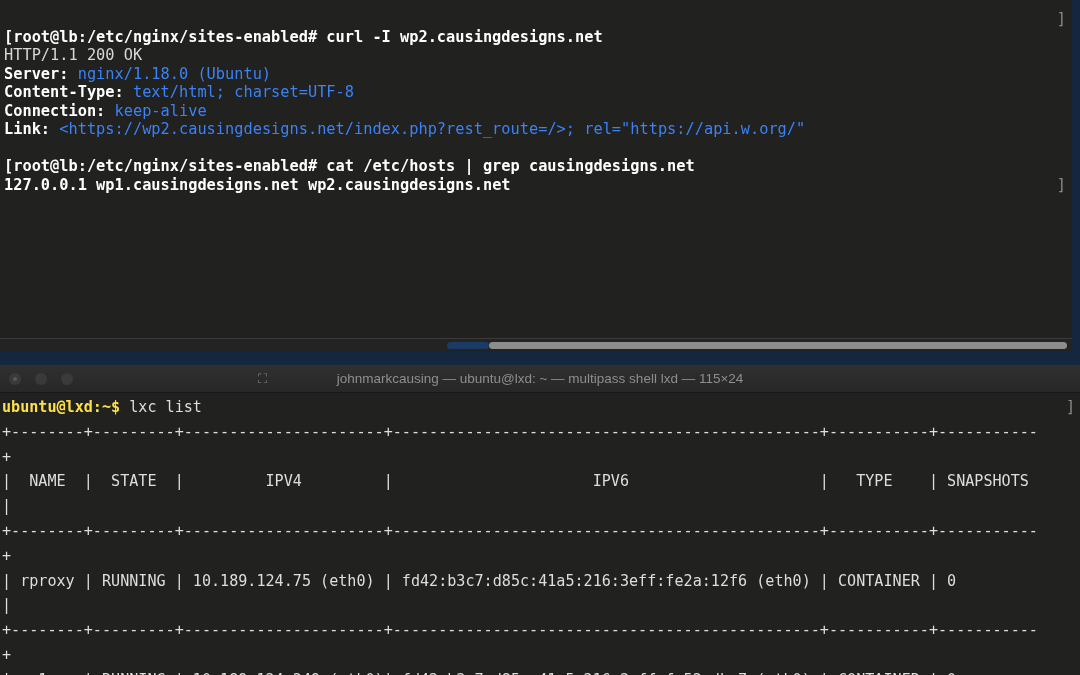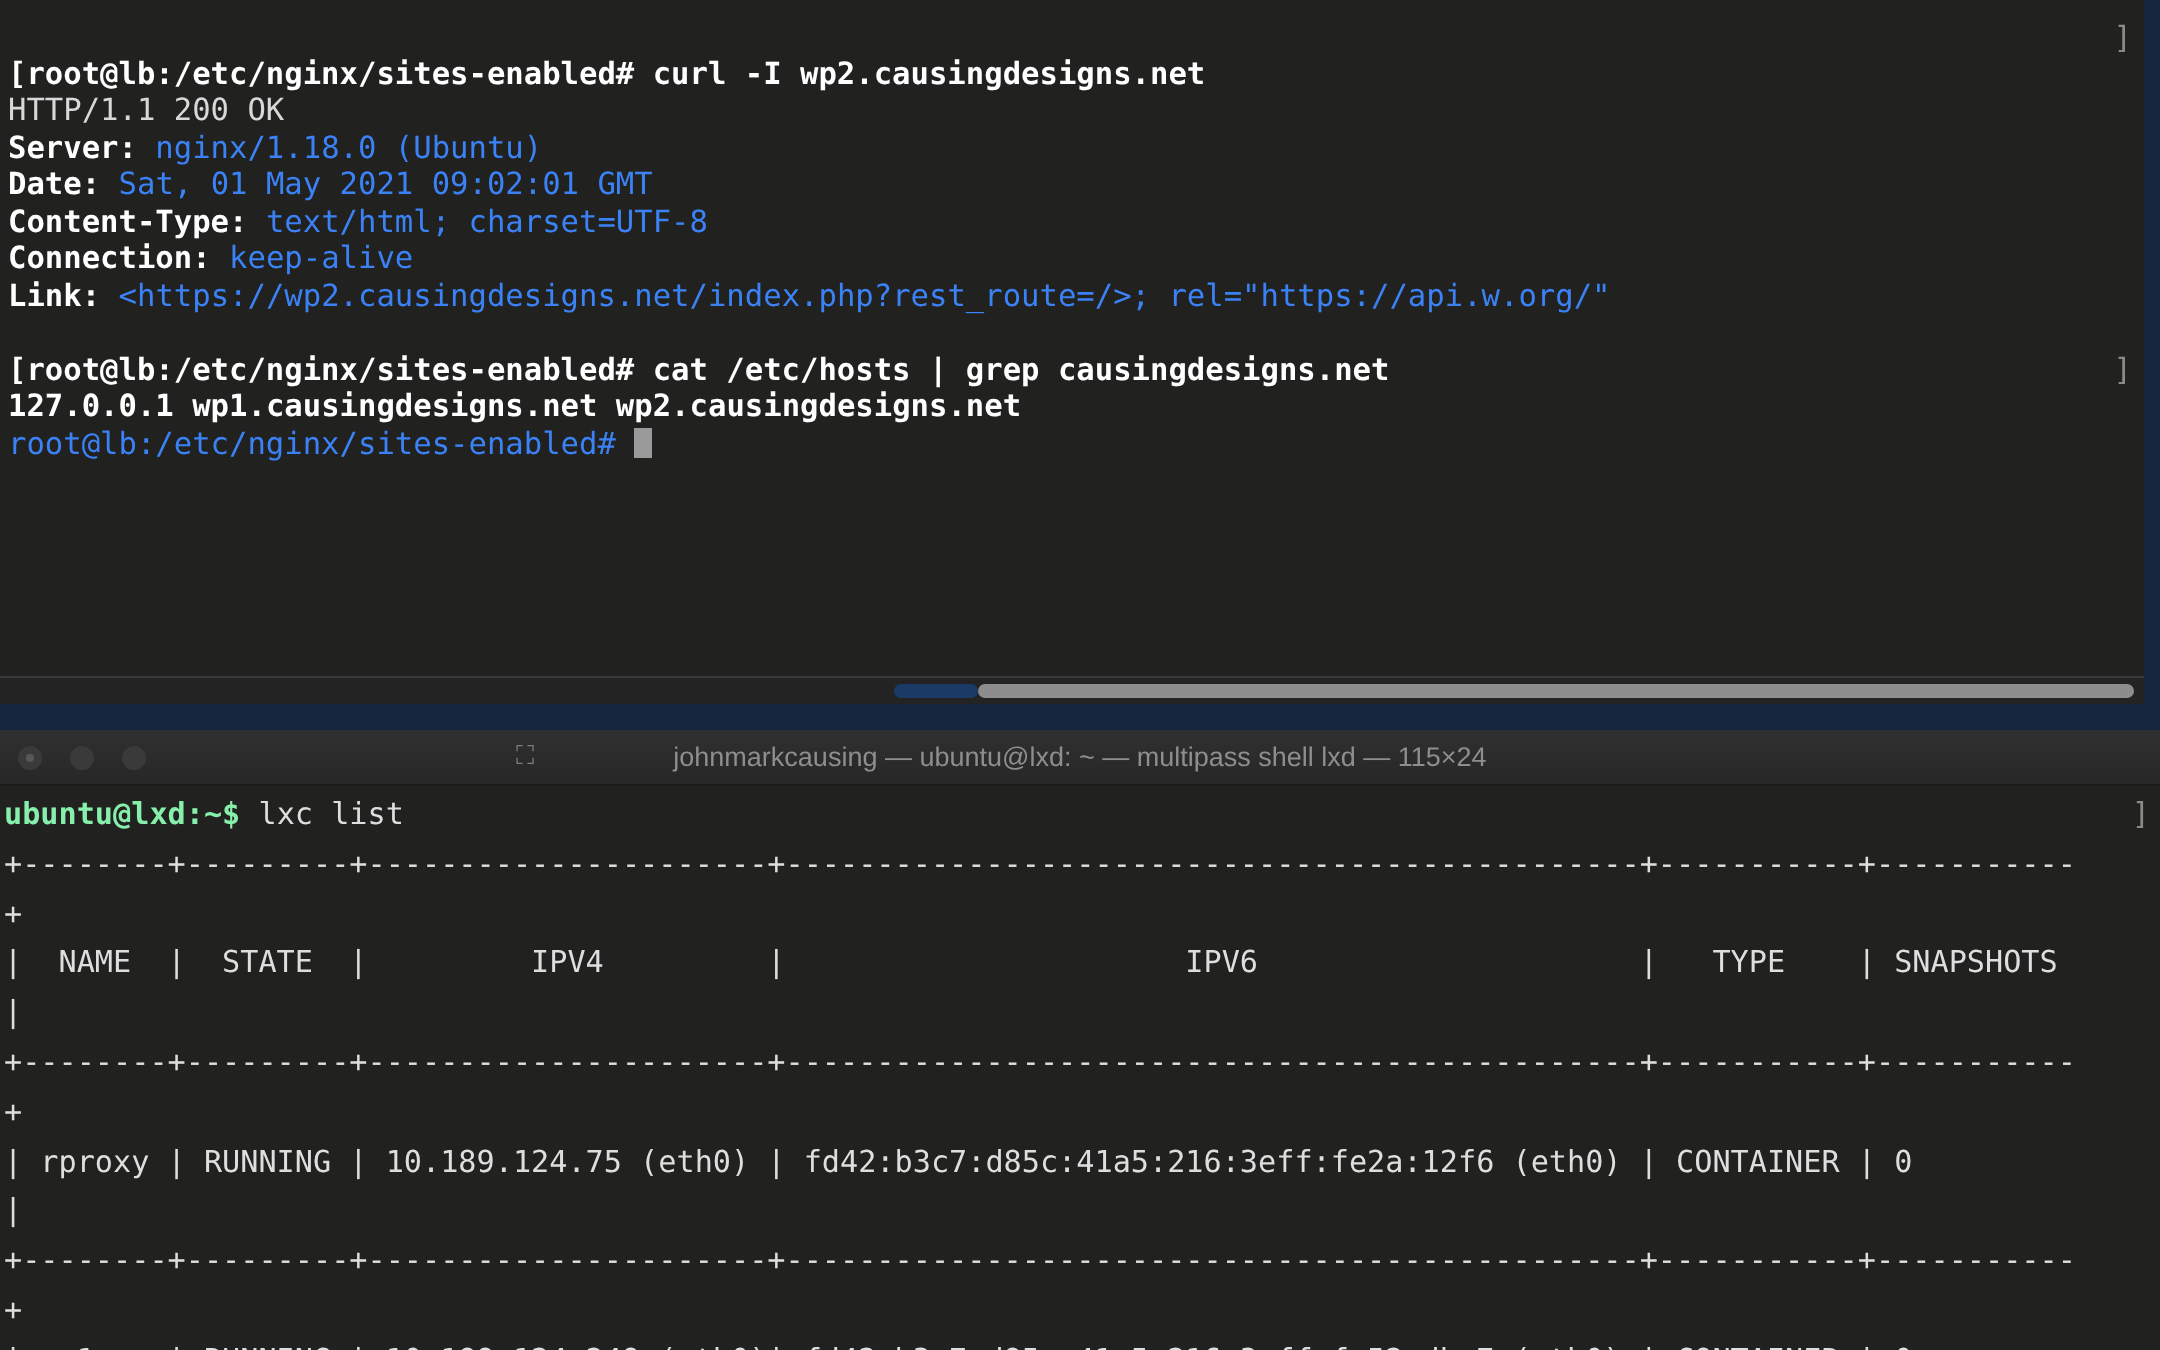--- a/index.html
+++ b/index.html
@@ -176,21 +176,21 @@
     top: 27px;
     padding: 3px 0 0 2px;
     width: 1078px;
   }
   .bline {
     font-size: 15.1px;
     line-height: 24.8px;
     color: #dedede;
     white-space: pre;
   }
-  .grn { color: #86efac; font-weight: bold; }
+  .grn { color: #fde047; font-weight: bold; }
 
   
   .wrapmark-b {
     position: absolute;
     right: 5px;
     font-size: 15.1px;
     line-height: 24.8px;
     color: #8a8a8a;
     white-space: pre;
   }
@@ -203,36 +203,34 @@
   <div id="top-term">
 
     <div id="top-term-body">
 
       <div class="tline"><span class="b">[root@lb:/etc/nginx/sites-enabled# curl -I wp2.causingdesigns.net</span></div>
 
       <div class="tline"><span>HTTP/1.1 200 OK</span></div>
 
       <div class="tline"><span class="b">Server:</span><span class="wht"> nginx/1.18.0 (Ubuntu)</span></div>
 
-      <div class="tline"><span class="b">Date:</span><span class="wht"> Sat, 01 May 2021 09:02:01 GMT</span></div>
 
       <div class="tline"><span class="b">Content-Type:</span><span class="wht"> text/html; charset=UTF-8</span></div>
 
       <div class="tline"><span class="b">Connection:</span><span class="wht"> keep-alive</span></div>
 
       <div class="tline"><span class="b">Link:</span><span class="wht"> &lt;https://wp2.causingdesigns.net/index.php?rest_route=/&gt;; rel="https://api.w.org/"</span></div>
 
 
       <div class="tline blank">&nbsp;</div>
 
       <div class="tline"><span class="b">[root@lb:/etc/nginx/sites-enabled# cat /etc/hosts | grep causingdesigns.net</span></div>
 
       <div class="tline"><span class="b">127.0.0.1 wp1.</span><span class="red">causingdesigns.net</span><span class="b"> wp2.</span><span class="red">causingdesigns.net</span></div>
 
-      <div class="tline"><span class="wht">root@lb:/etc/nginx/sites-enabled# </span><span class="cursor"></span></div>
 
     </div>
 
     <div class="wrapmark" style="top:10px;">]</div>
     <div class="wrapmark" style="top:176px;">]</div>
 
     <div id="top-scroll-track">
       <div id="top-scroll-left"></div>
       <div id="top-scroll-thumb"></div>
     </div>

